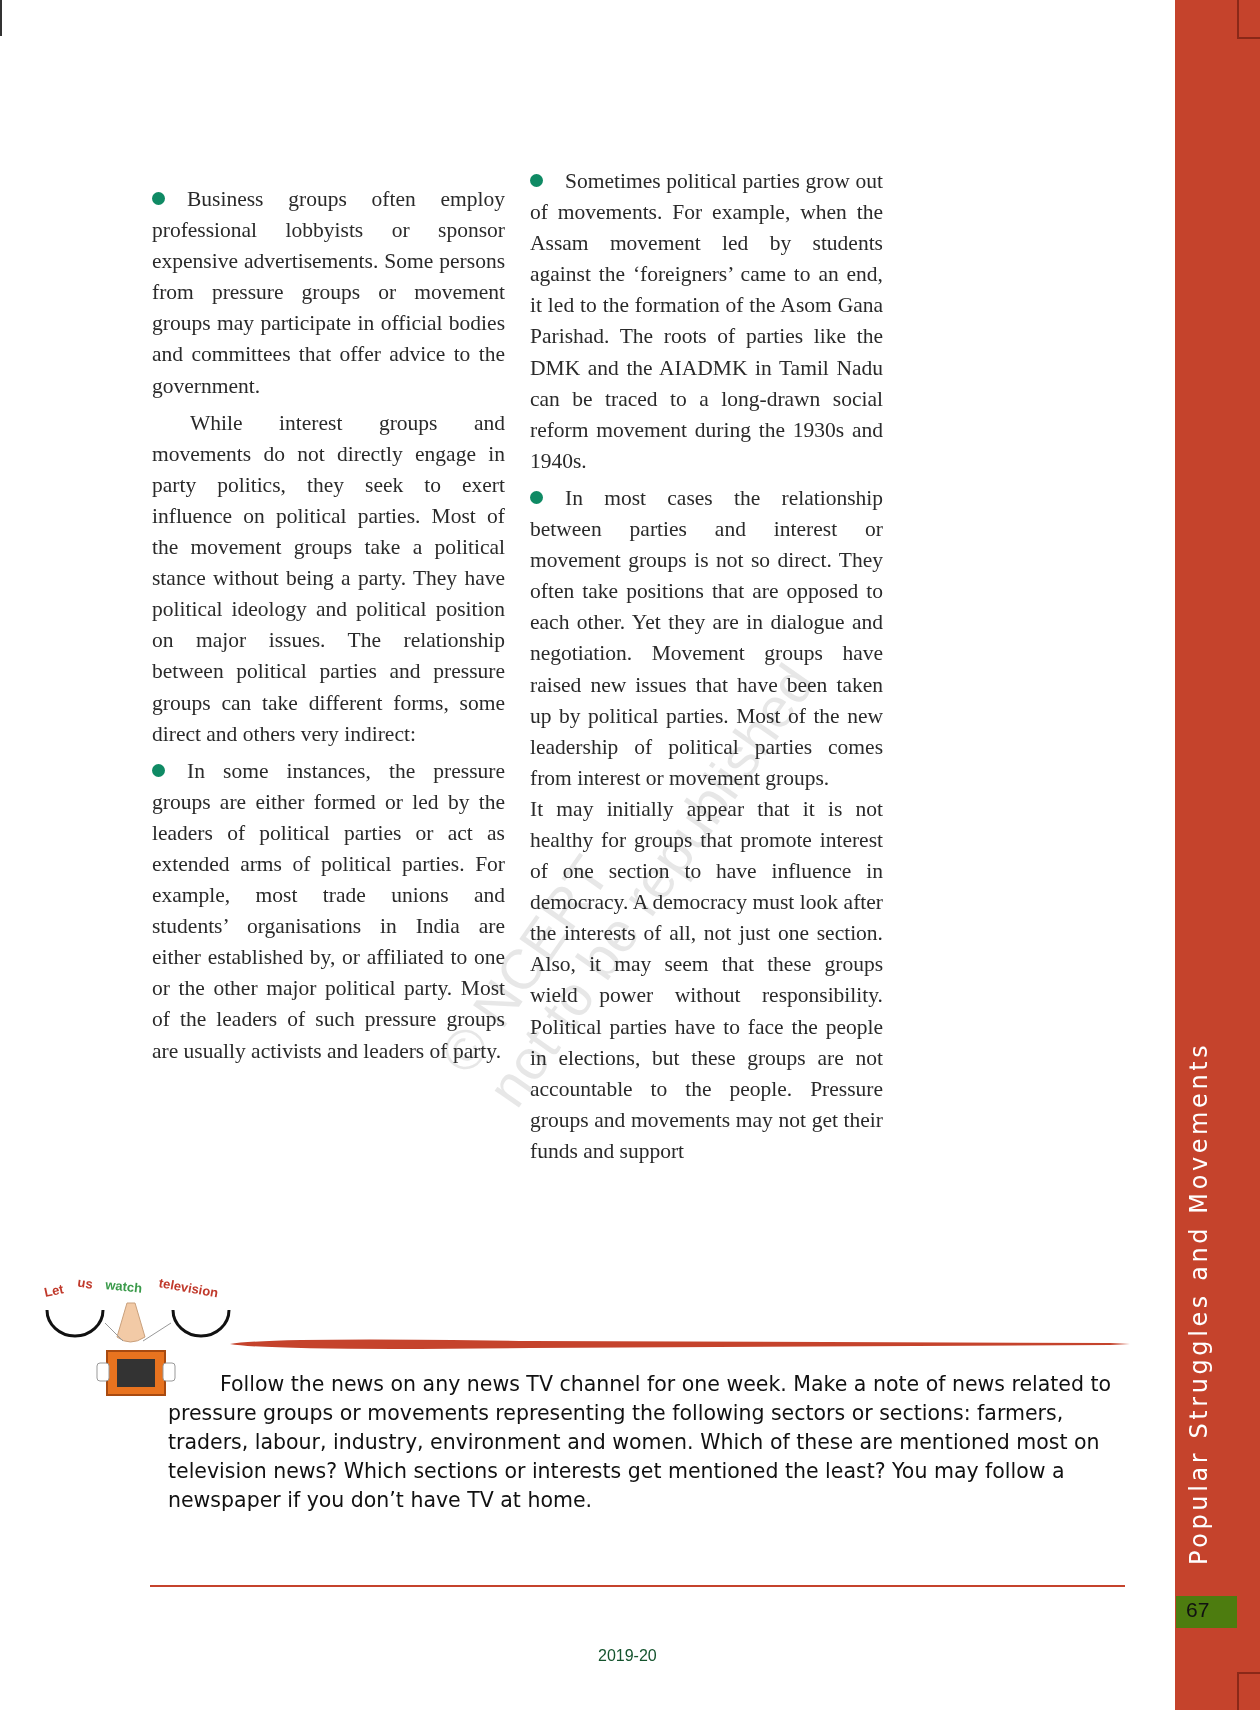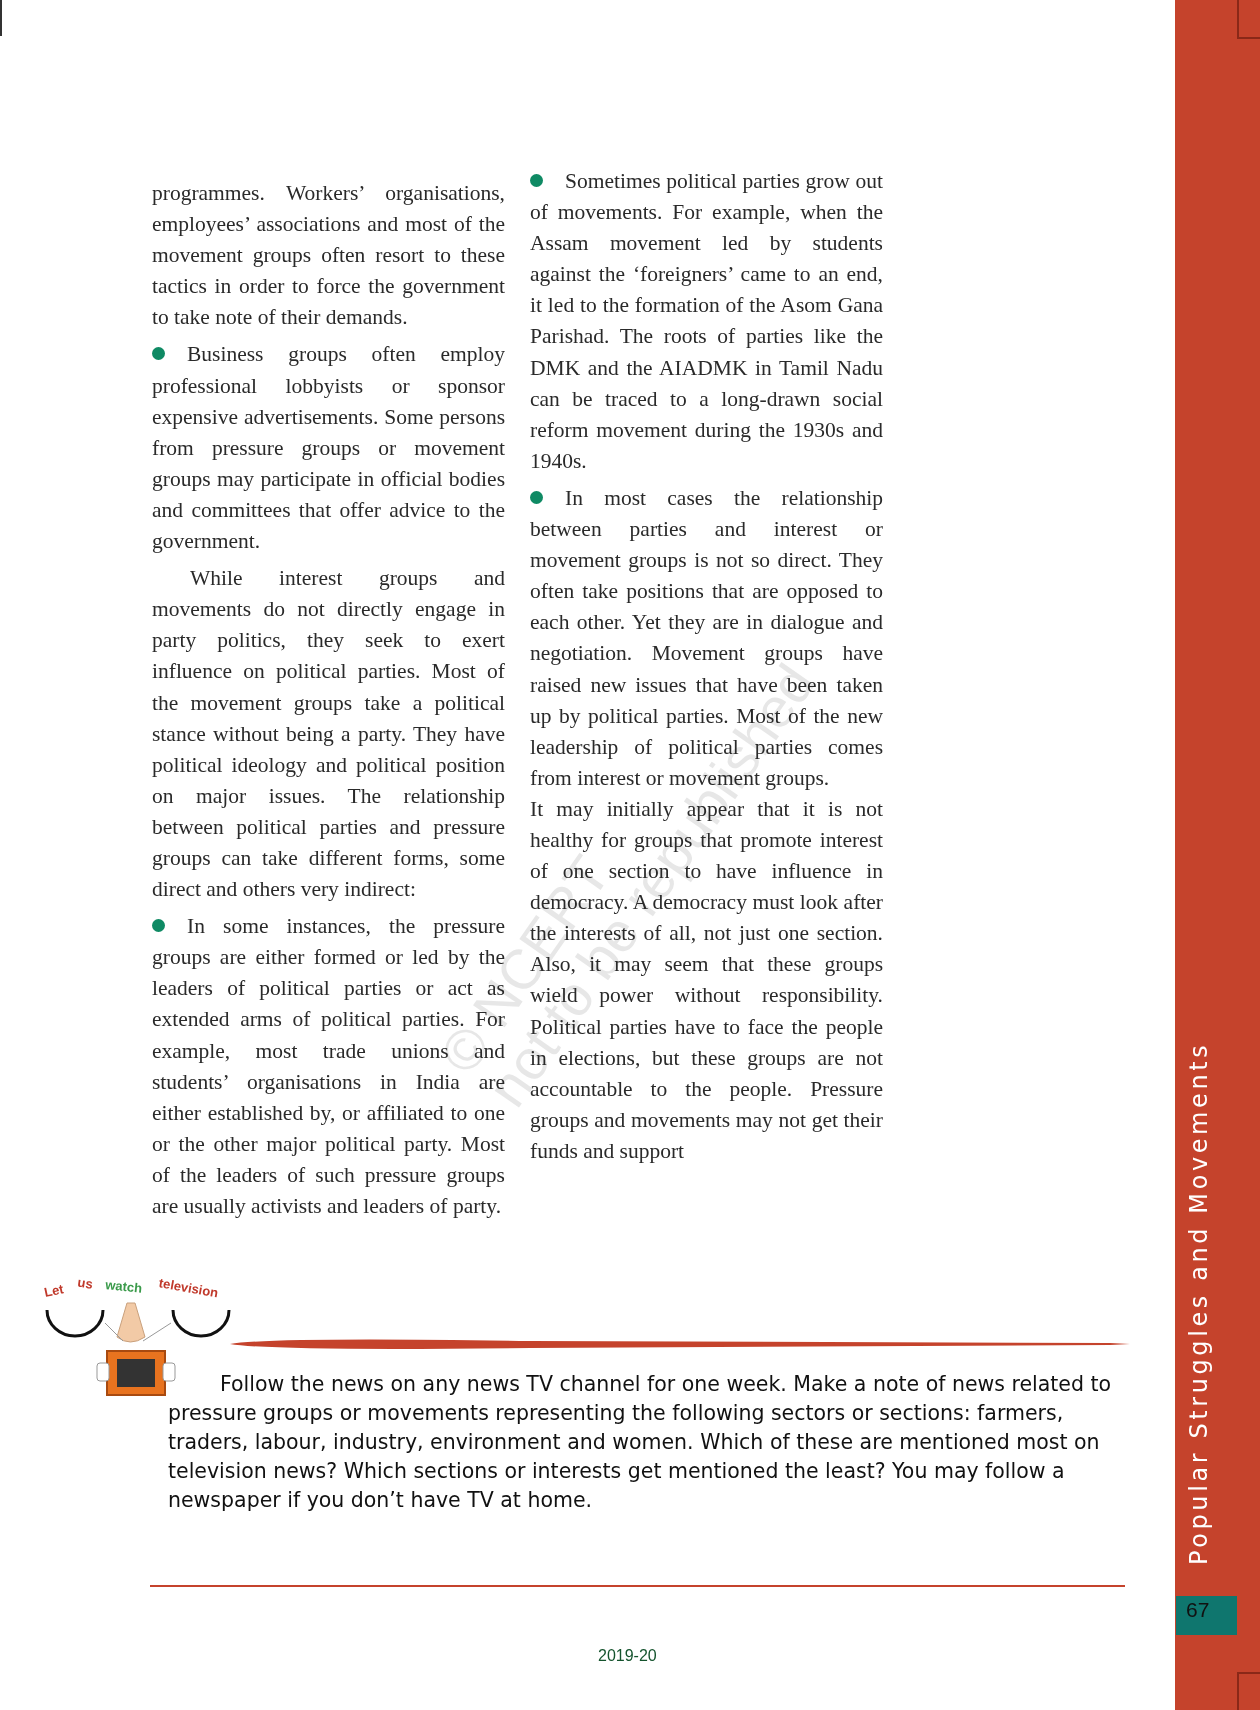--- a/index.html
+++ b/index.html
@@ -7,21 +7,21 @@
          font-family:"Liberation Serif", "DejaVu Serif", serif; color:#2a2a2a; }
   .crop-mark { position:absolute; background:#333; }
   .sidebar { position:absolute; left:1175px; top:0; width:85px; height:1710px; background:#c5432c; }
   .side-corner-top { position:absolute; left:1237px; top:0; width:30px; height:37px;
                      border-left:2px solid #8a2818; border-bottom:2px solid #8a2818; }
   .side-corner-bot { position:absolute; left:1237px; top:1672px; width:30px; height:40px;
                      border-left:2px solid #8a2818; border-top:2px solid #8a2818; }
   .side-title { position:absolute; left:1185px; top:1565px; transform-origin:0 0; transform:rotate(-90deg);
                 white-space:nowrap; color:#ffffff; font-family:"DejaVu Sans", sans-serif;
                 font-size:24px; letter-spacing:3.6px; }
-  .page-num-box { position:absolute; left:1176px; top:1596px; width:61px; height:39px; background:#0f766e;
+  .page-num-box { position:absolute; left:1176px; top:1596px; width:61px; height:32px; background:#4d7c0f;
                   font-family:"Liberation Sans", sans-serif; font-size:21px; color:#111;
                   padding-left:10px; box-sizing:border-box; line-height:28px; }
   .col { position:absolute; width:353px; font-size:21.5px; line-height:31.1px; text-align:justify; }
   .col p { margin:0; }
   .col-left { left:152px; top:178px; }
   .col-right { left:530px; top:166px; }
   .bullet { display:inline-block; width:13px; height:13px; border-radius:50%; background:#0f8a64;
             margin-right:22px; vertical-align:1px; }
   .gap { height:6px; }
   .indent { text-indent:38px; }
@@ -48,21 +48,20 @@
 <div class="side-corner-bot"></div>
 <div class="side-title">Popular Struggles and Movements</div>
 <div class="page-num-box">67</div>
 
 <div class="watermark">
   <div>© NCERT</div>
   <div>not to be republished</div>
 </div>
 
 <div class="col col-left">
-  <p>programmes. Workers’ organisations, employees’ associations and most of the movement groups often resort to these tactics in order to force the government to take note of their demands.</p>
   <div class="gap"></div>
   <p><span class="bullet"></span><span>Business groups often employ professional lobbyists or sponsor expensive advertisements. Some persons from pressure groups or movement groups may participate in official bodies and committees that offer advice to the government.</span></p>
   <div class="gap"></div>
   <p class="indent">While interest groups and movements do not directly engage in party politics, they seek to exert influence on political parties. Most of the movement groups take a political stance without being a party. They have political ideology and political position on major issues. The relationship between political parties and pressure groups can take different forms, some direct and others very indirect:</p>
   <div class="gap"></div>
   <p><span class="bullet"></span><span>In some instances, the pressure groups are either formed or led by the leaders of political parties or act as extended arms of political parties. For example, most trade unions and students’ organisations in India are either established by, or affiliated to one or the other major political party. Most of the leaders of such pressure groups are usually activists and leaders of party.</span></p>
 </div>
 
 <div class="col col-right">
   <p><span class="bullet"></span><span>Sometimes political parties grow out of movements. For example, when the Assam movement led by students against the ‘foreigners’ came to an end, it led to the formation of the Asom Gana Parishad. The roots of parties like the DMK and the AIADMK in Tamil Nadu can be traced to a long-drawn social reform movement during the 1930s and 1940s.</span></p>

